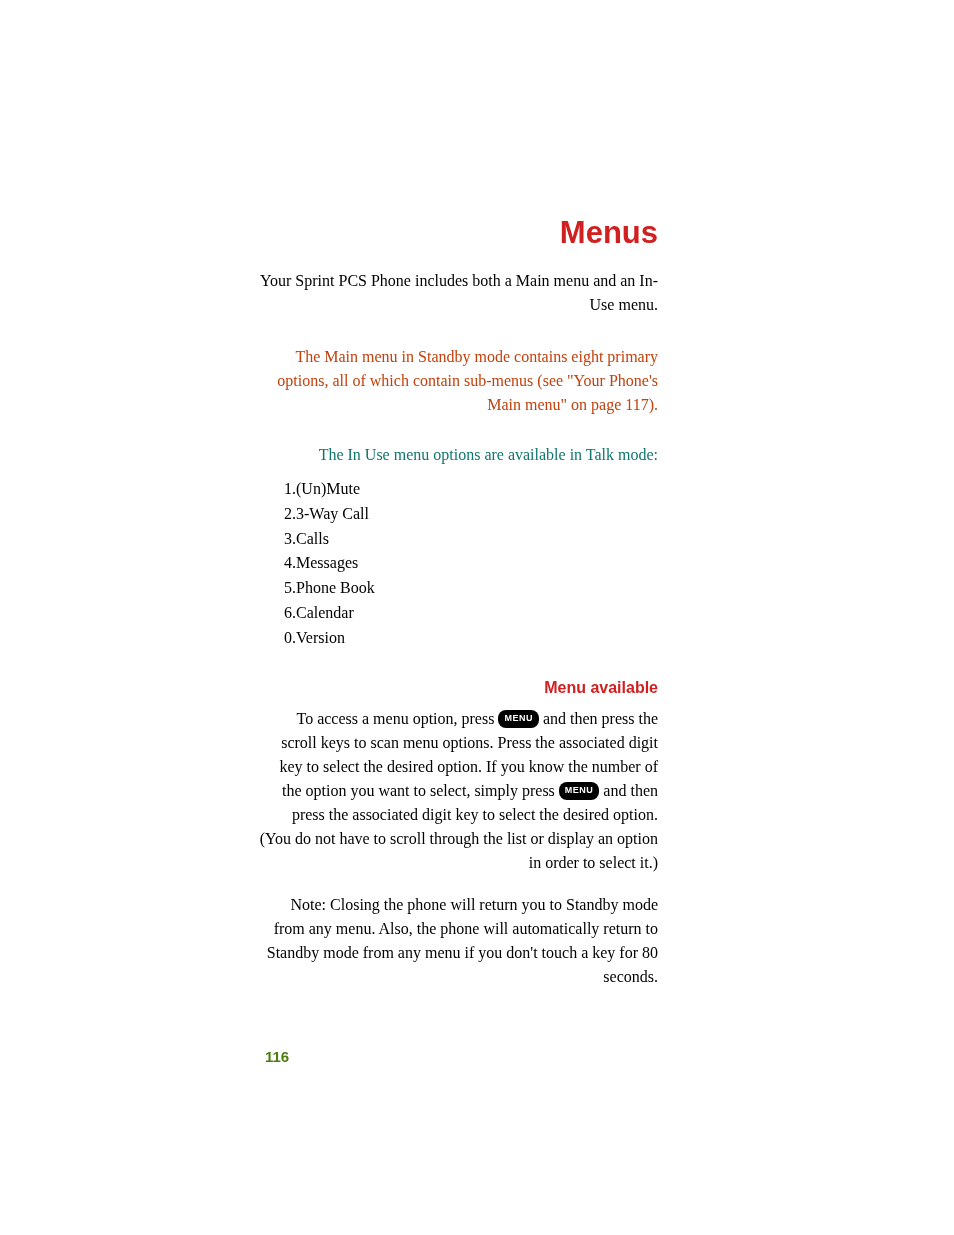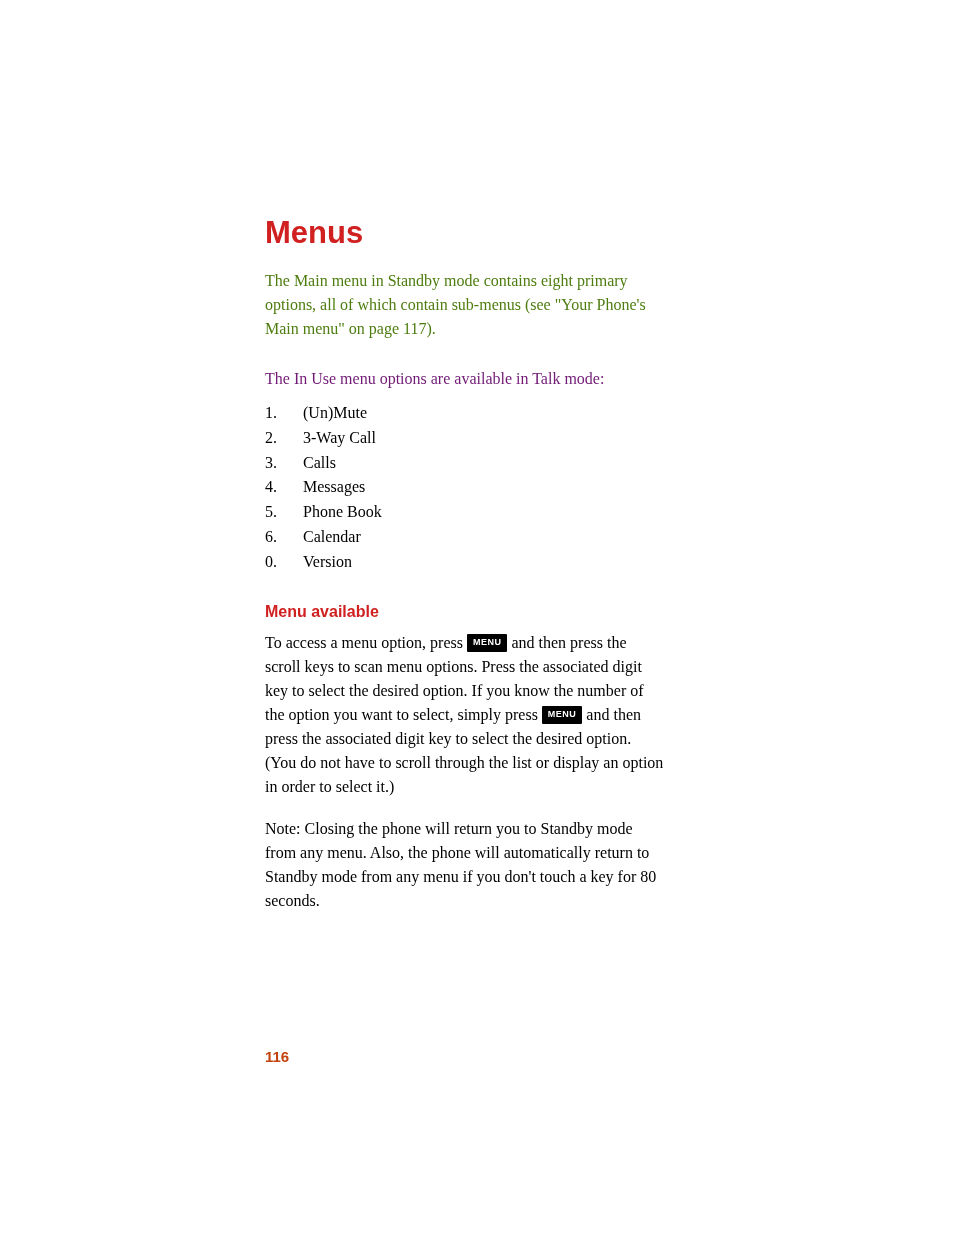--- a/index.html
+++ b/index.html
@@ -10,23 +10,24 @@
     body {
       width: 954px;
       height: 1235px;
       background: #ffffff;
       font-family: Georgia, 'Times New Roman', serif;
       color: #000000;
       position: relative;
     }
     .page-content {
       position: absolute;
-      left: 265px;
+      left: 258px;
       top: 215px;
       width: 400px;
+      text-align: right;
     }
     .page-title {
       font-family: Arial, Helvetica, sans-serif;
       font-weight: bold;
       font-size: 31px;
       color: #d02020;
       margin-bottom: 18px;
     }
     .intro-text {
       font-size: 16px;
@@ -37,27 +38,27 @@
     .section-heading {
       font-family: Arial, Helvetica, sans-serif;
       font-weight: bold;
       font-size: 16px;
       color: #d02020;
       margin-bottom: 10px;
     }
     .body-text {
       font-size: 16px;
       line-height: 1.5;
-      color: #4d7c0f;
+      color: #c2410c;
       margin-bottom: 26px;
     }
     .list-intro {
       font-size: 16px;
       line-height: 1.5;
-      color: #701a75;
+      color: #0f766e;
       margin-bottom: 10px;
     }
     .numbered-list {
       list-style: none;
       margin-bottom: 28px;
     }
     .numbered-list li {
       font-size: 16px;
       line-height: 1.55;
       color: #000000;
@@ -74,51 +75,52 @@
       margin-bottom: 18px;
     }
     .menu-button {
       display: inline-block;
       background: #000000;
       color: #ffffff;
       font-family: Arial, Helvetica, sans-serif;
       font-weight: bold;
       font-size: 9px;
       padding: 2px 6px;
-      border-radius: 1px;
+      border-radius: 8px;
       vertical-align: middle;
       letter-spacing: 0.5px;
       position: relative;
       top: -1px;
     }
     .note-text {
       font-size: 16px;
       line-height: 1.5;
       color: #000000;
     }
     .note-label {
       font-weight: normal;
     }
     .page-number {
       position: absolute;
       left: 265px;
       top: 1048px;
       font-family: Arial, Helvetica, sans-serif;
       font-weight: bold;
       font-size: 15px;
-      color: #c2410c;
+      color: #4d7c0f;
     }
   </style>
 </head>
 <body>
 
 <div class="page-content">
 
   <h1 class="page-title">Menus</h1>
 
+  <p class="intro-text">Your Sprint PCS Phone includes both a Main menu and an In-Use menu.</p>
 
   <p class="body-text">The Main menu in Standby mode contains eight primary options, all of which contain sub-menus (see "Your Phone's Main menu" on page 117).</p>
 
   <p class="list-intro">The In Use menu options are available in Talk mode:</p>
   <ul class="numbered-list">
     <li>
       <span class="list-number">1.</span>
       <span>(Un)Mute</span>
     </li>
     <li>

